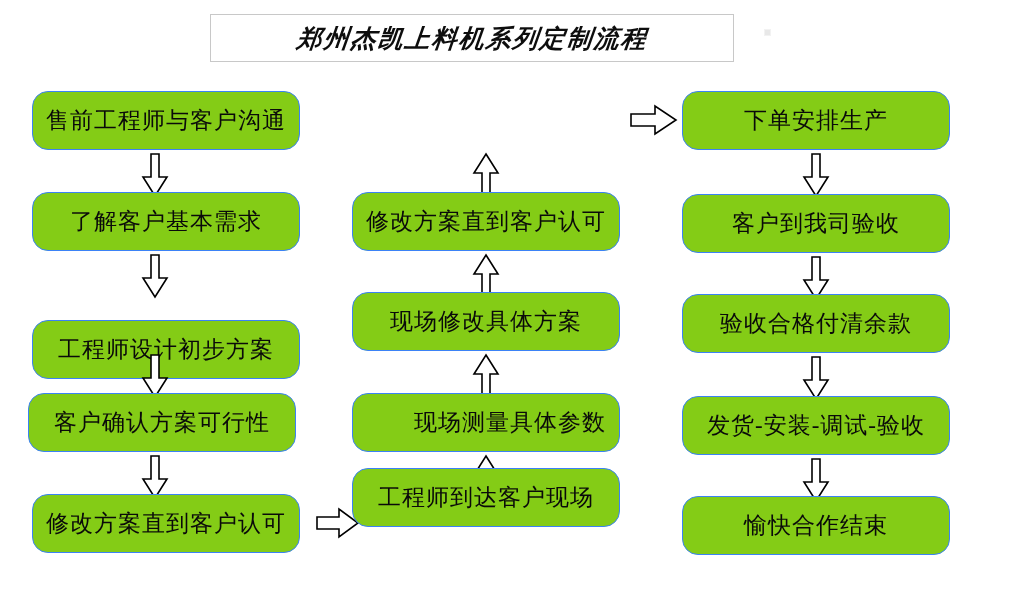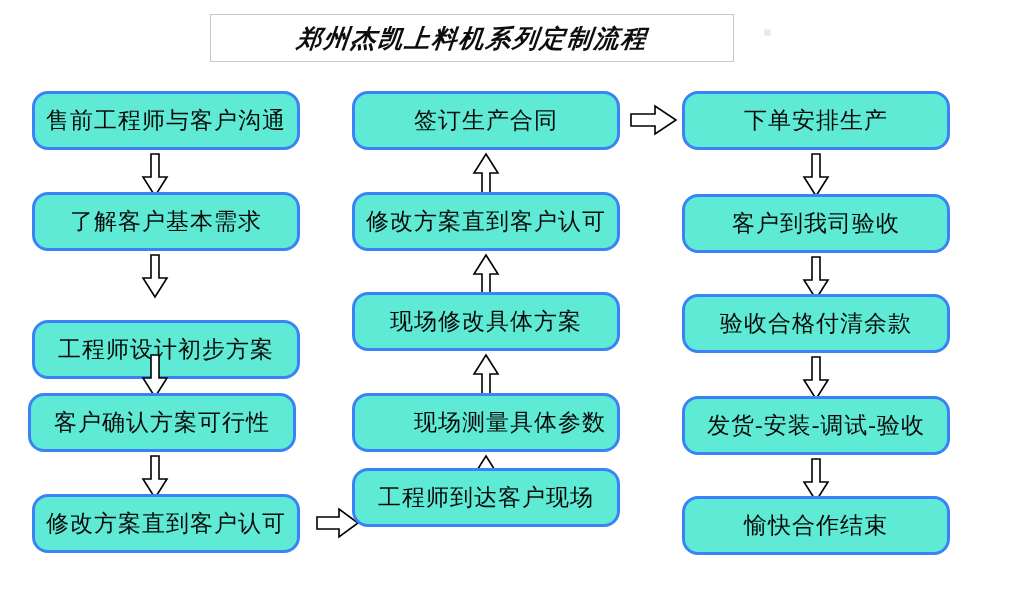--- a/index.html
+++ b/index.html
@@ -59,23 +59,23 @@
     border: 1px solid #f2f2f2;
     box-sizing: border-box;
   }
 
   
   .node {
     position: absolute;
     width: 268px;
     height: 59px;
     box-sizing: border-box;
-    border: 3px solid #3b82f6;
+    border: 1px solid #3b82f6;
     border-radius: 16px;
-    background: #5eead4;
+    background: #84cc16;
     display: flex;
     align-items: center;
     justify-content: center;
   }
   .node-label {
     font-family: "Liberation Serif", "DejaVu Serif", serif;
     font-size: 23px;
     color: #0a0a0a;
     white-space: nowrap;
     letter-spacing: 1px;
@@ -136,23 +136,20 @@
   <div class="node" style="left:32px; top:494px;">
     <span class="node-label">修改方案直到客户认可</span>
   </div>
 
   <div class="arrow" style="left:316px; top:507px;">
     <svg width="44" height="33" viewBox="0 0 44 33">
       <polygon points="1,10 23,10 23,2 42,16 23,30 23,22 1,22" fill="#ffffff" stroke="#000000" stroke-width="1.6" stroke-linejoin="miter"></polygon>
     </svg>
   </div>
 
-  <div class="node" style="left:352px; top:91px;">
-    <span class="node-label">签订生产合同</span>
-  </div>
   <div class="arrow" style="left:472px; top:152px;">
     <svg width="28" height="46" viewBox="0 0 28 46">
       <polygon points="14,2 26,21 18,21 18,44 10,44 10,21 2,21" fill="#ffffff" stroke="#000000" stroke-width="1.6" stroke-linejoin="miter"></polygon>
     </svg>
   </div>
 
   <div class="node" style="left:352px; top:192px;">
     <span class="node-label">修改方案直到客户认可</span>
   </div>
   <div class="arrow" style="left:472px; top:253px;">

